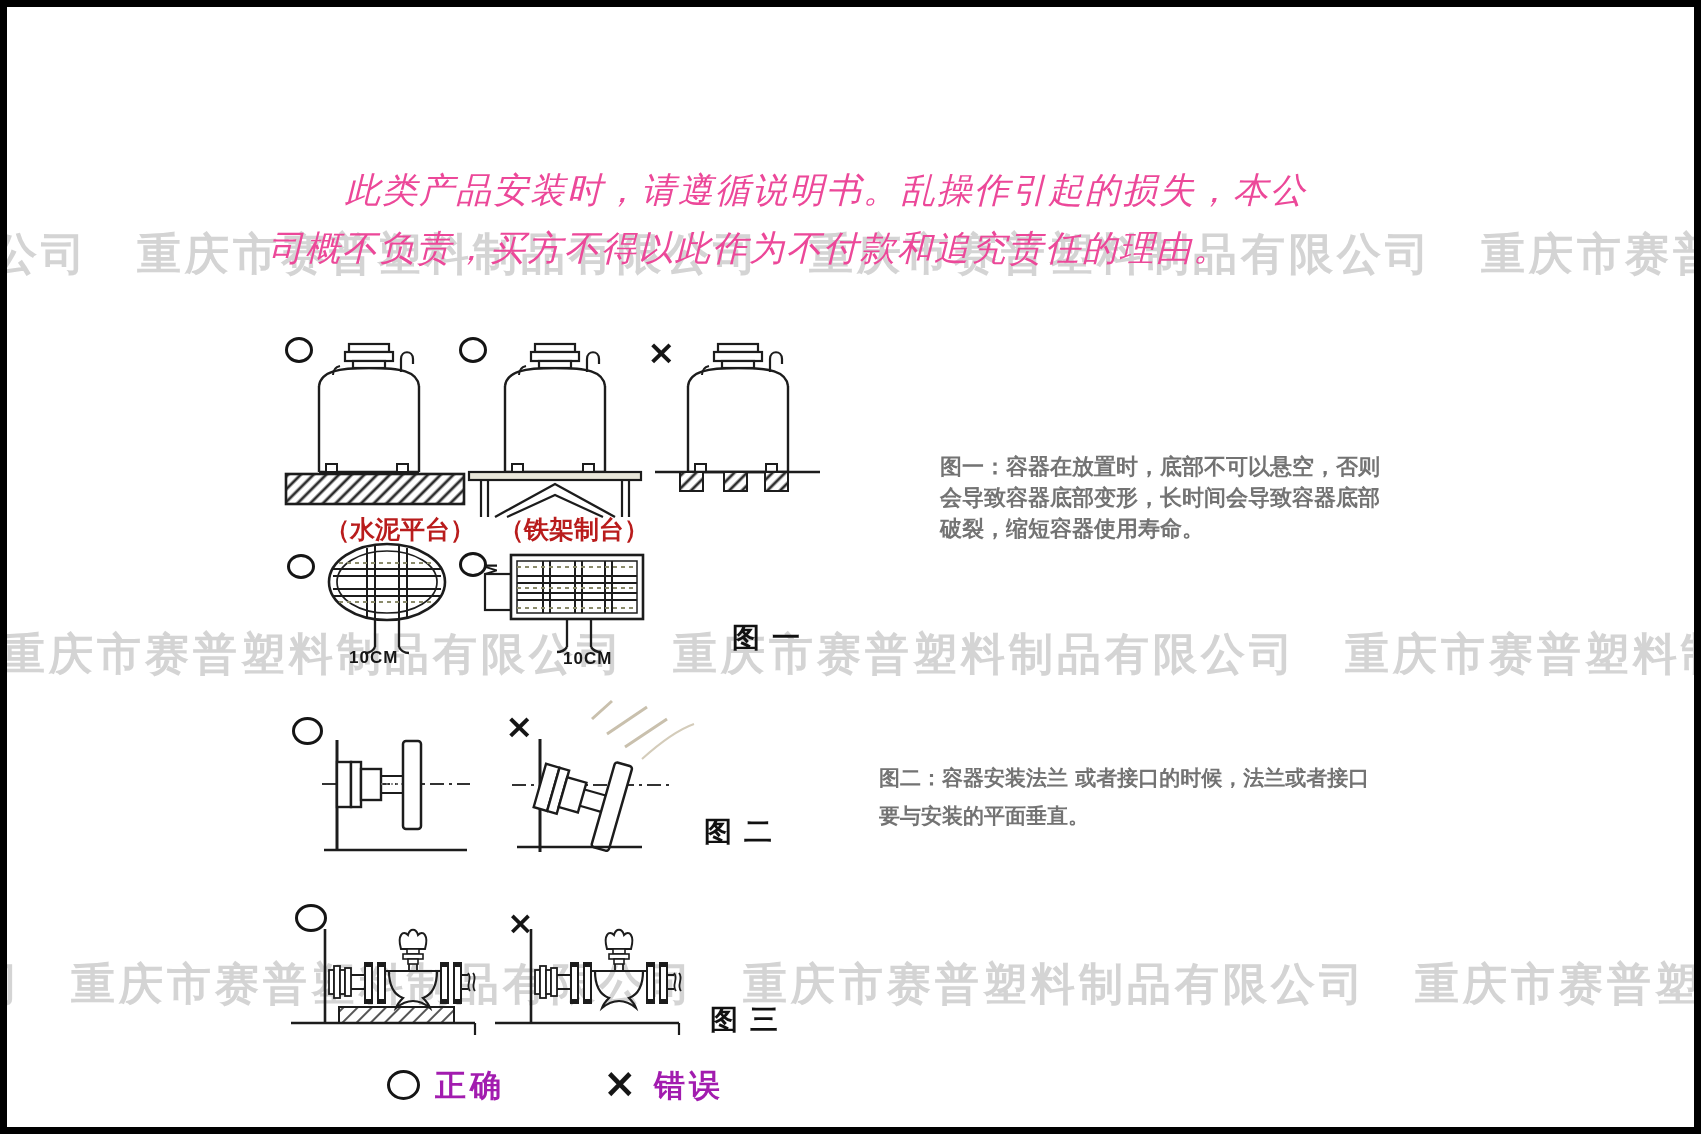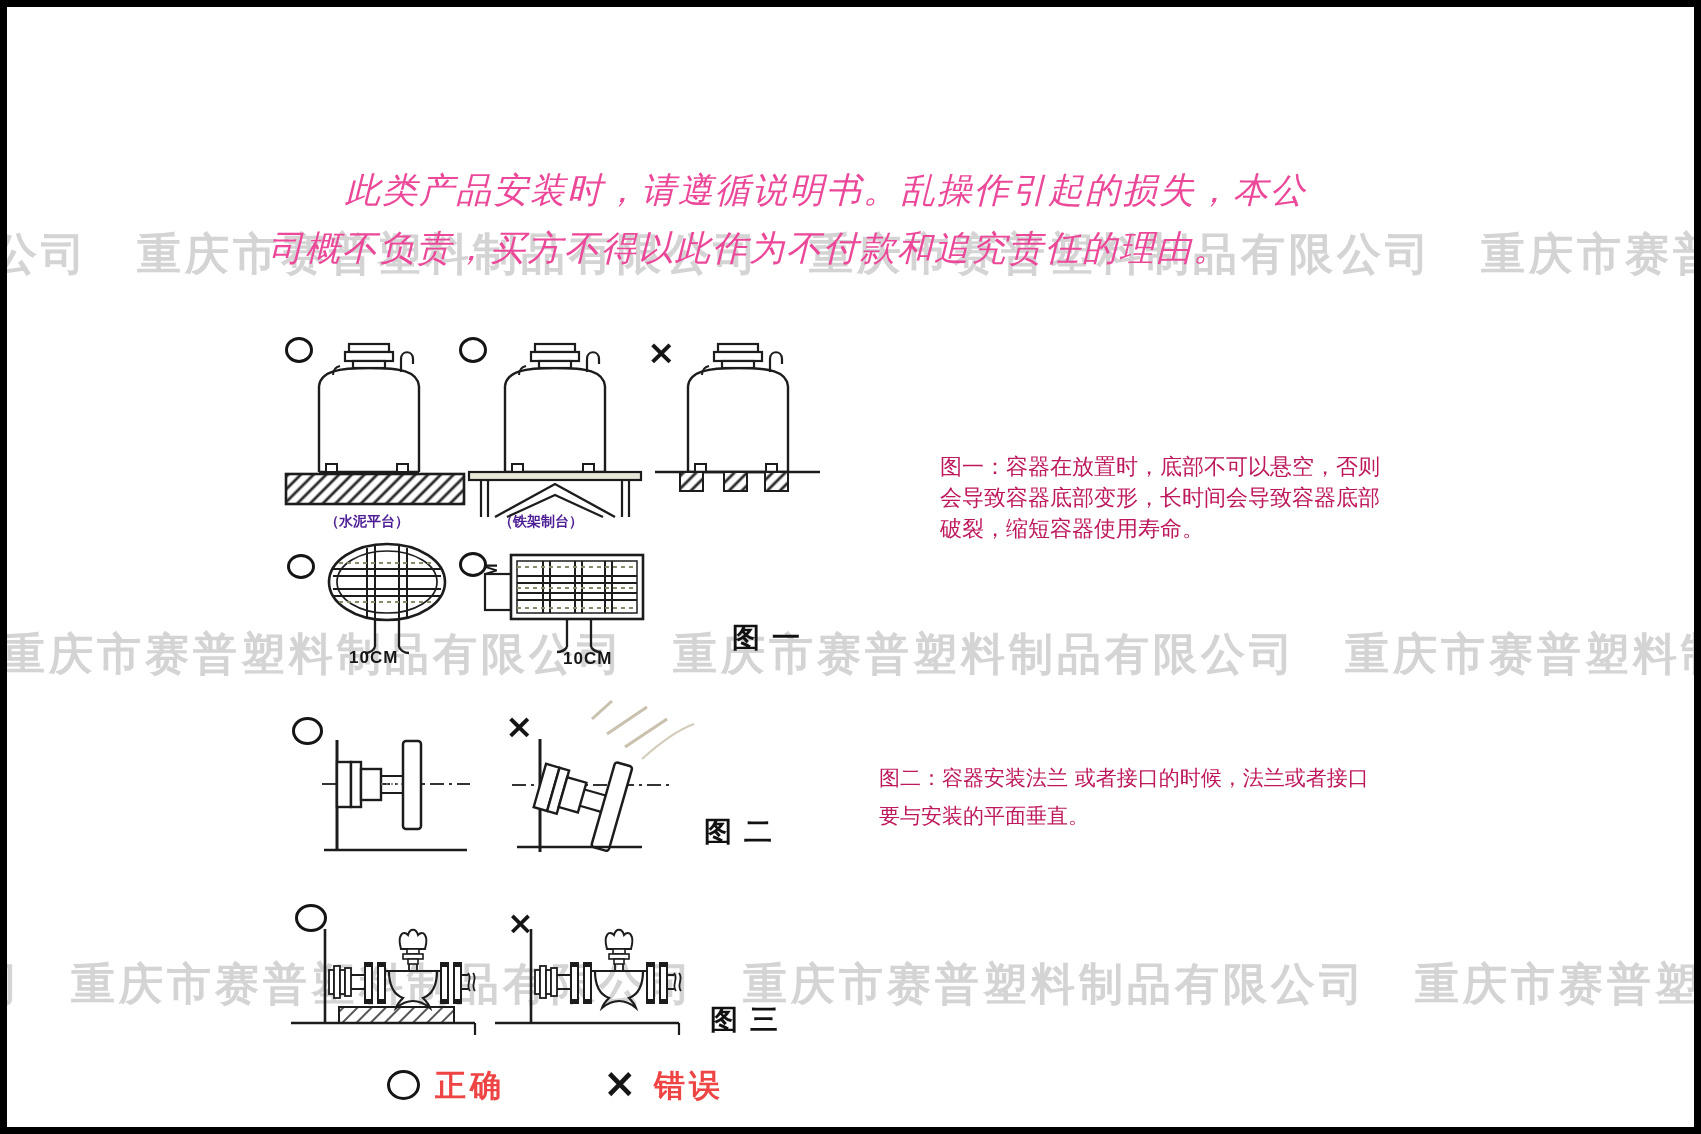--- a/index.html
+++ b/index.html
@@ -16,33 +16,33 @@
   .intro{
     font-family:"Liberation Serif","DejaVu Serif",serif;font-size:35px;
     color:#ec4899;letter-spacing:2px;white-space:nowrap;font-style:italic;
   }
   .wm{
     color:#d4d4d4;font-weight:bold;font-size:44px;letter-spacing:4px;
     white-space:nowrap;z-index:0;user-select:none;
   }
   .layer{z-index:1;}
   .desc{
-    font-weight:normal;color:#be185d;white-space:pre-line;
+    font-weight:bold;color:#737373;white-space:pre-line;
     font-family:"DejaVu Sans","Liberation Sans",sans-serif;
   }
   .desc1{font-size:22px;line-height:31px;}
   .desc2{font-size:21px;line-height:38px;}
   .figcap{font-weight:bold;font-size:28px;letter-spacing:12px;color:#111;white-space:nowrap;}
-  .plat{font-weight:bold;font-size:14px;color:#4c1d95;white-space:nowrap;}
+  .plat{font-weight:bold;font-size:25px;color:#b91c1c;white-space:nowrap;}
   .dim{font-weight:bold;font-size:17px;color:#161616;letter-spacing:1px;white-space:nowrap;}
   .dimrot{transform:rotate(-90deg);transform-origin:center;width:70px;text-align:center;}
   .omark{border:3px solid #151515;border-radius:50%;background:transparent;}
   .omark-lg{border-width:3.5px;}
   .xmark{font-weight:bold;color:#151515;line-height:1;font-family:"DejaVu Sans",sans-serif;}
-  .legend-label{font-weight:bold;font-size:31px;letter-spacing:4px;color:#ef4444;}
+  .legend-label{font-weight:bold;font-size:31px;letter-spacing:4px;color:#a21caf;}
   svg{overflow:visible;display:block;}
 </style>
 </head>
 <body>
 
 <div id="page">
 
   <svg width="0" height="0" class="abs">
     <defs>
       <pattern id="hatch" patternUnits="userSpaceOnUse" width="9" height="9" patternTransform="rotate(45)">

